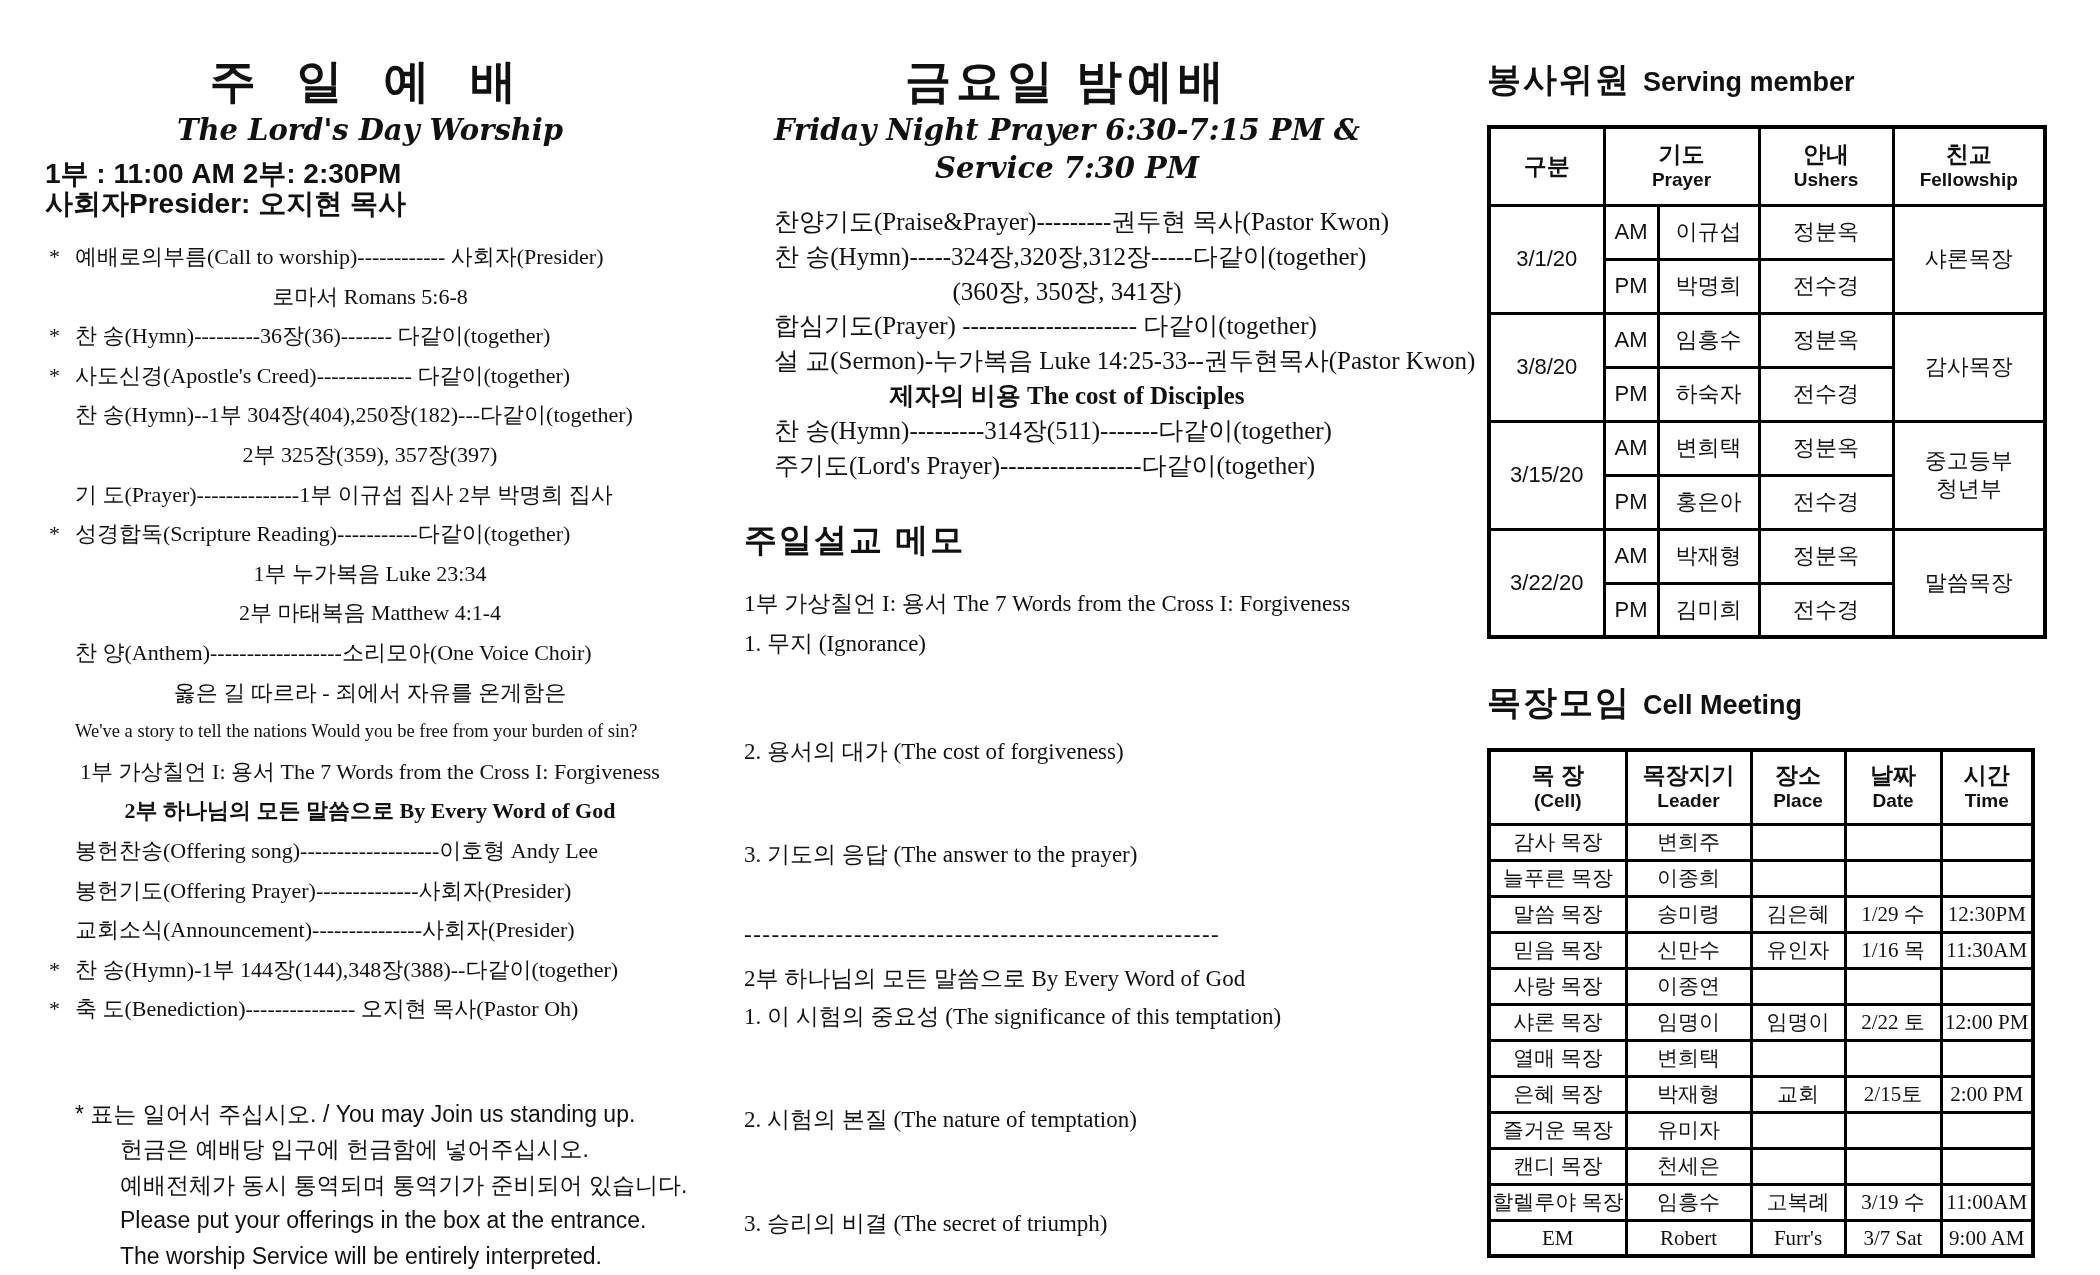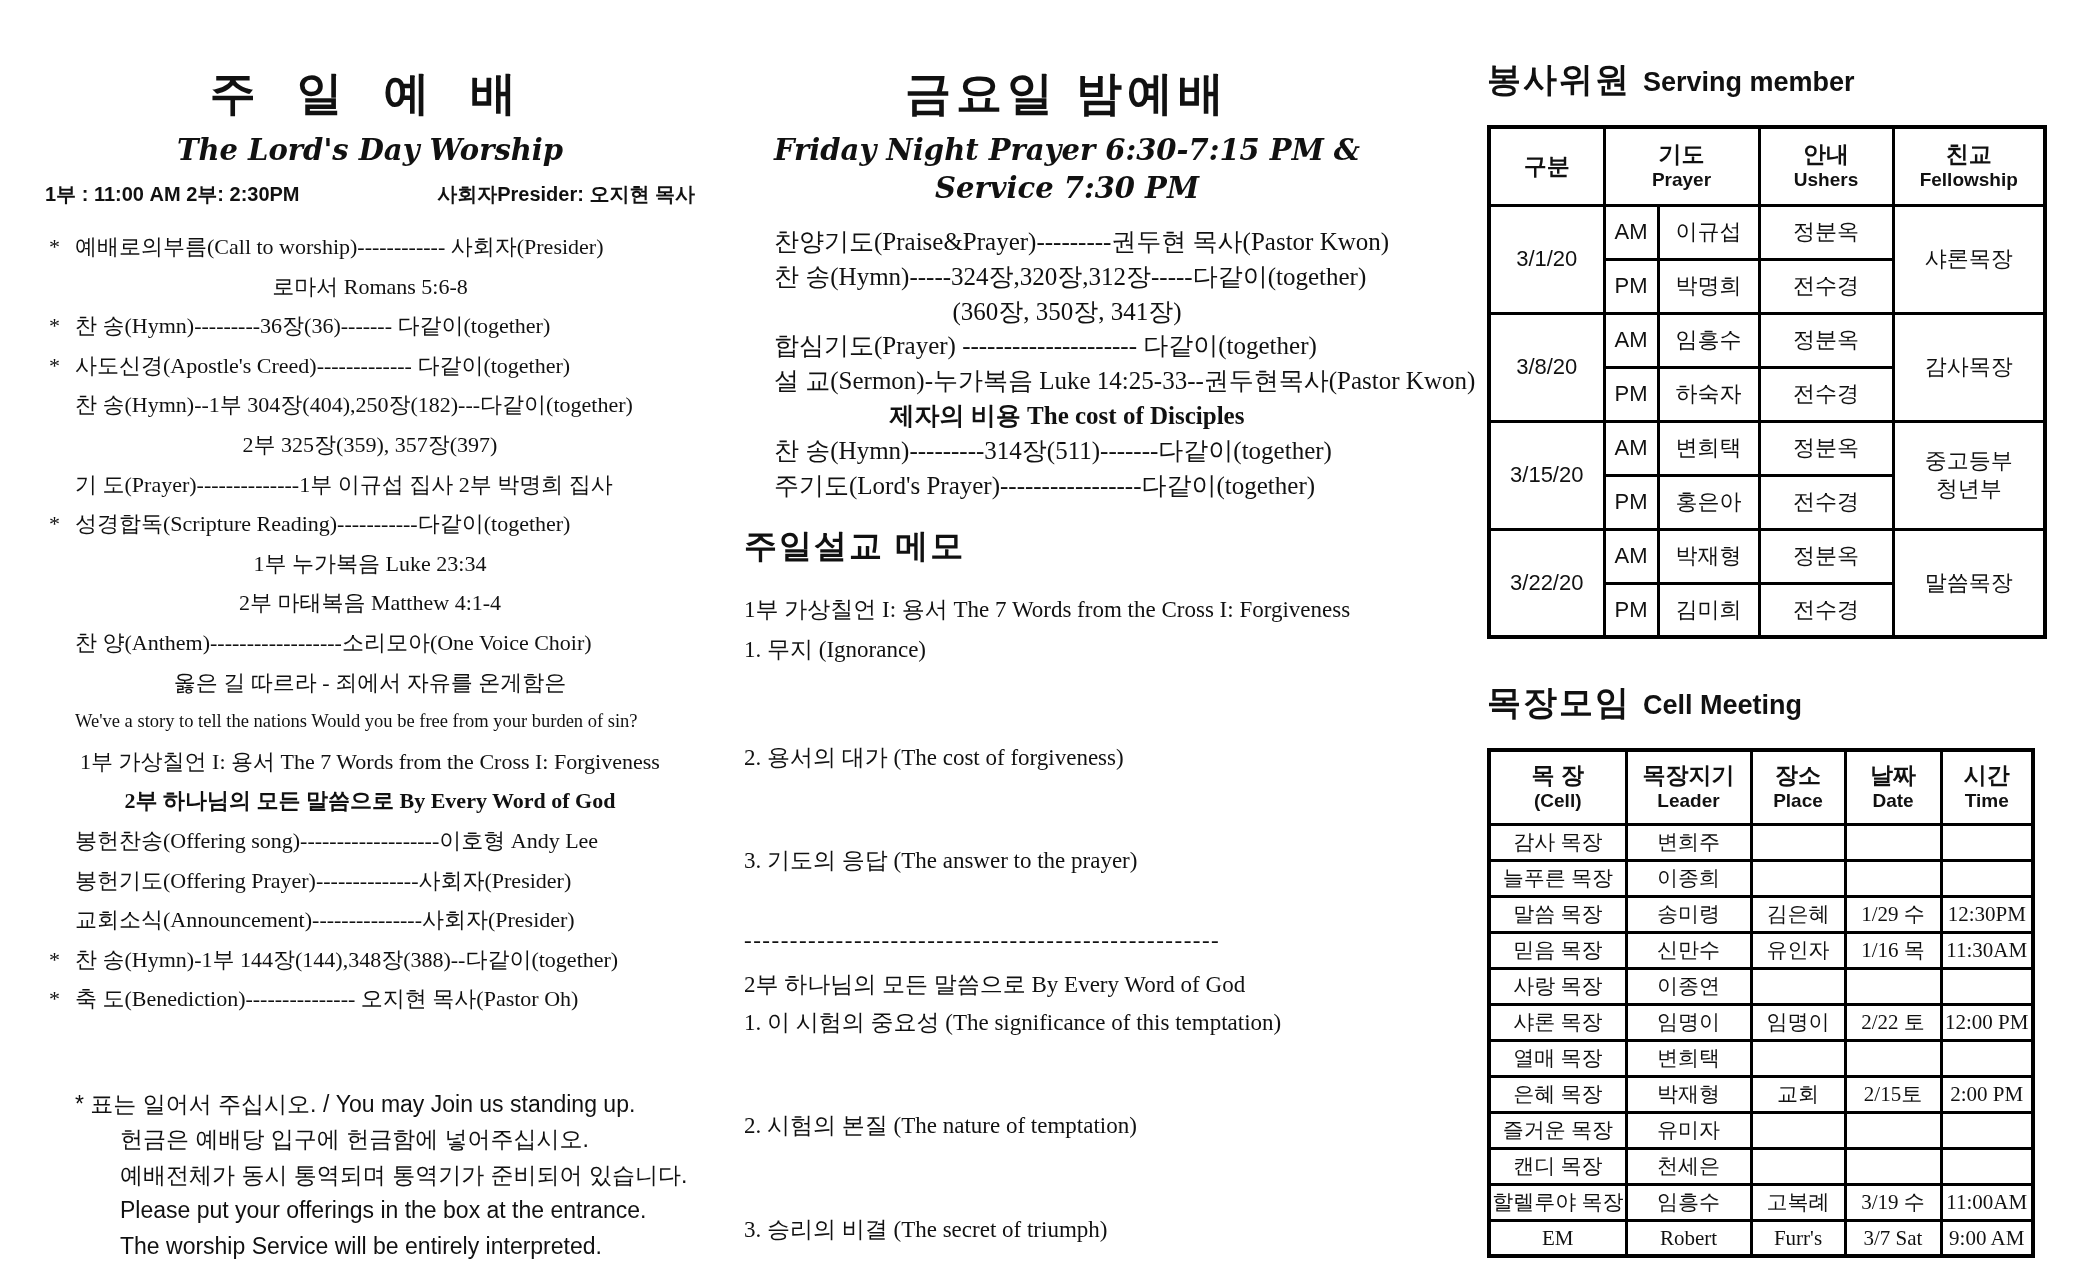--- a/index.html
+++ b/index.html
@@ -4,44 +4,44 @@
 <style>
   html,body{margin:0;padding:0;background:#e8e8e8;}
   .page{position:relative;width:2100px;height:1275px;background:#ffffff;color:#111;overflow:hidden;
         font-family:"Liberation Serif","DejaVu Serif",serif;}
   .panel{position:absolute;top:55px;}
   .panel.left{left:45px;width:650px;}
   .panel.mid{left:742px;width:650px;}
   .panel.right{left:1487px;top:58px;width:575px;}
 
   
-  .big-title{margin:12px;text-align:center;font-family:"Liberation Sans","DejaVu Sans",sans-serif;
+  .big-title{margin:0;text-align:center;font-family:"Liberation Sans","DejaVu Sans",sans-serif;
              font-weight:900;font-size:46px;line-height:52px;letter-spacing:14px;}
   .mid .big-title{letter-spacing:5px;}
   .script-sub{text-align:center;font-family:"DejaVu Serif","Liberation Serif",serif;
               font-style:italic;font-weight:bold;font-size:29px;line-height:38px;margin-top:4px;}
   .sched{display:flex;justify-content:space-between;align-items:baseline;margin-top:10px;
-         font-family:"Liberation Sans","DejaVu Sans",sans-serif;font-weight:bold;font-size:20px;line-height:30px;}
+         font-family:"Liberation Sans","DejaVu Sans",sans-serif;font-weight:bold;font-size:28px;line-height:30px;flex-direction:column;}
 
   
   .order{margin-top:18px;}
   .oline{position:relative;padding-left:30px;height:39.6px;line-height:39.6px;font-size:22px;white-space:nowrap;}
   .mid .oline{height:34.8px;line-height:34.8px;padding-left:32px;font-size:25px;}
   .oline.center{text-align:center;padding-left:0;}
   .oline.small{font-size:18.5px;}
   .oline.strong{font-weight:bold;}
   .star{position:absolute;left:4px;top:0;font-size:22px;}
 
   
   .foot{margin-top:68px;padding-left:30px;font-family:"Liberation Sans","DejaVu Sans",sans-serif;font-size:23px;}
   .fline{line-height:35.5px;white-space:nowrap;}
   .fline.indent{padding-left:45px;}
 
   
-  .memo-head{margin-top:22px;font-family:"Liberation Sans","DejaVu Sans",sans-serif;
+  .memo-head{margin-top:36px;font-family:"Liberation Sans","DejaVu Sans",sans-serif;
              font-weight:900;font-size:33px;line-height:42px;letter-spacing:2px;padding-left:2px;}
   .memo{font-size:23px;padding-left:2px;}
   .mline{line-height:30px;white-space:nowrap;}
   .mline.mt28{margin-top:28px;} .mline.mt10{margin-top:10px;} .mline.mt78{margin-top:78px;}
   .mline.mt73{margin-top:73px;} .mline.mt50{margin-top:50px;} .mline.mt14{margin-top:14px;}
   .mline.mt8{margin-top:8px;}  .mline.mt74{margin-top:74px;}
   .mline.dashes{letter-spacing:1.5px;overflow:hidden;}
 
   
   .tbl-head{font-family:"Liberation Sans","DejaVu Sans",sans-serif;line-height:42px;white-space:nowrap;}

